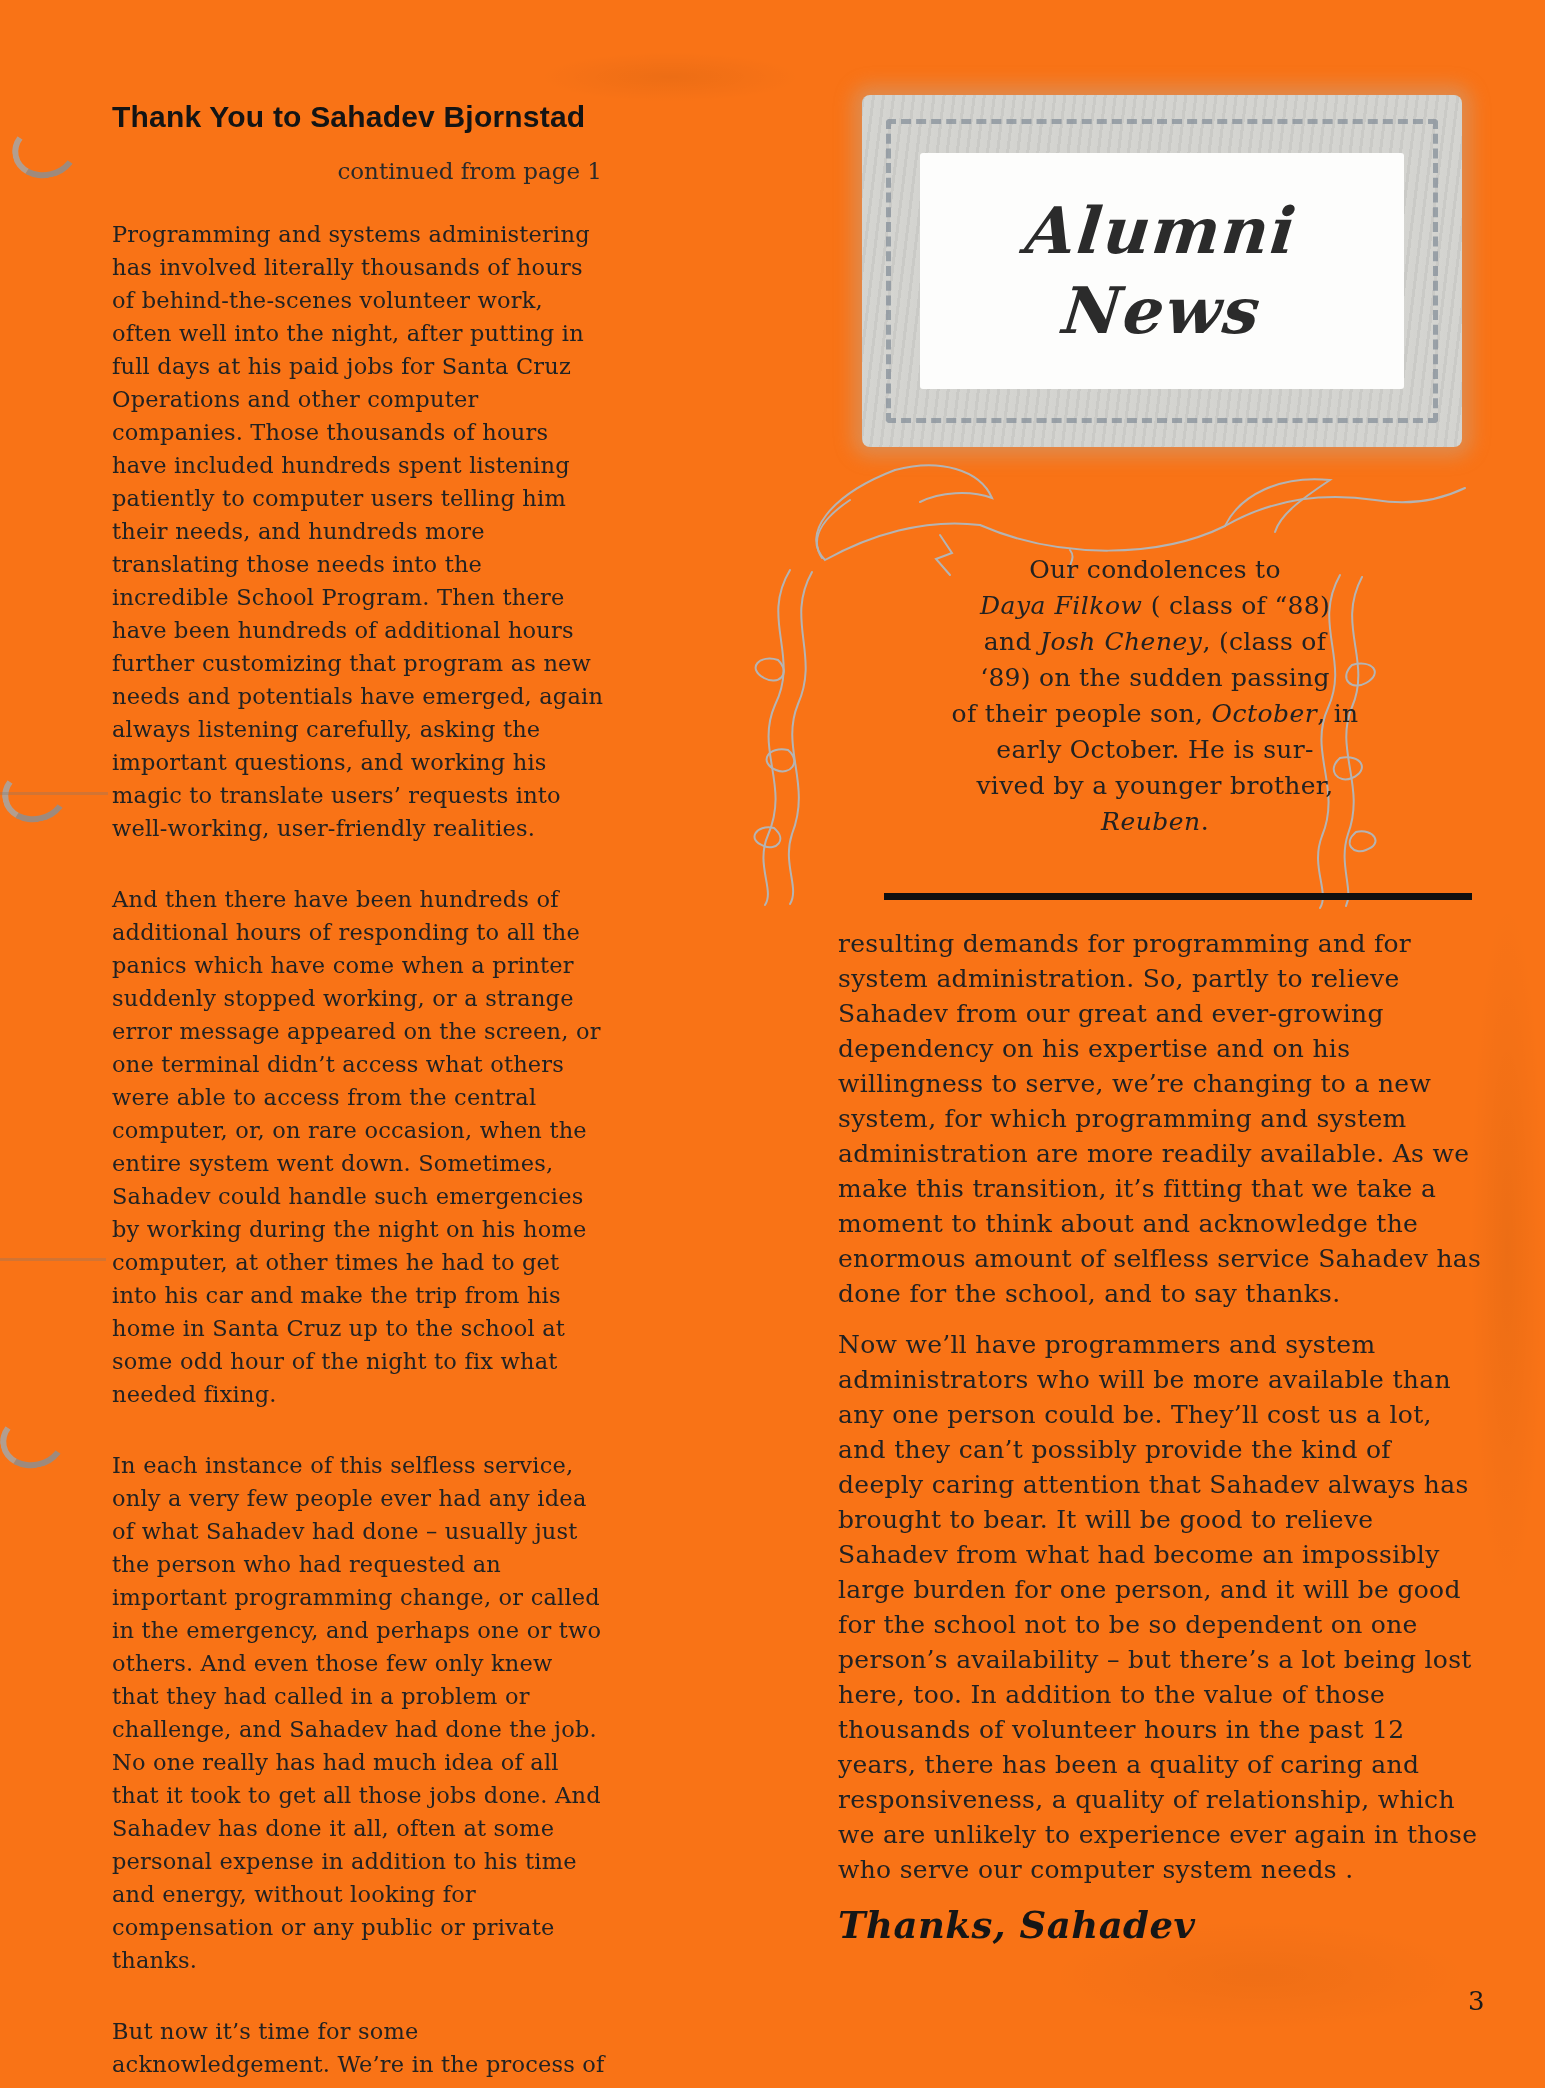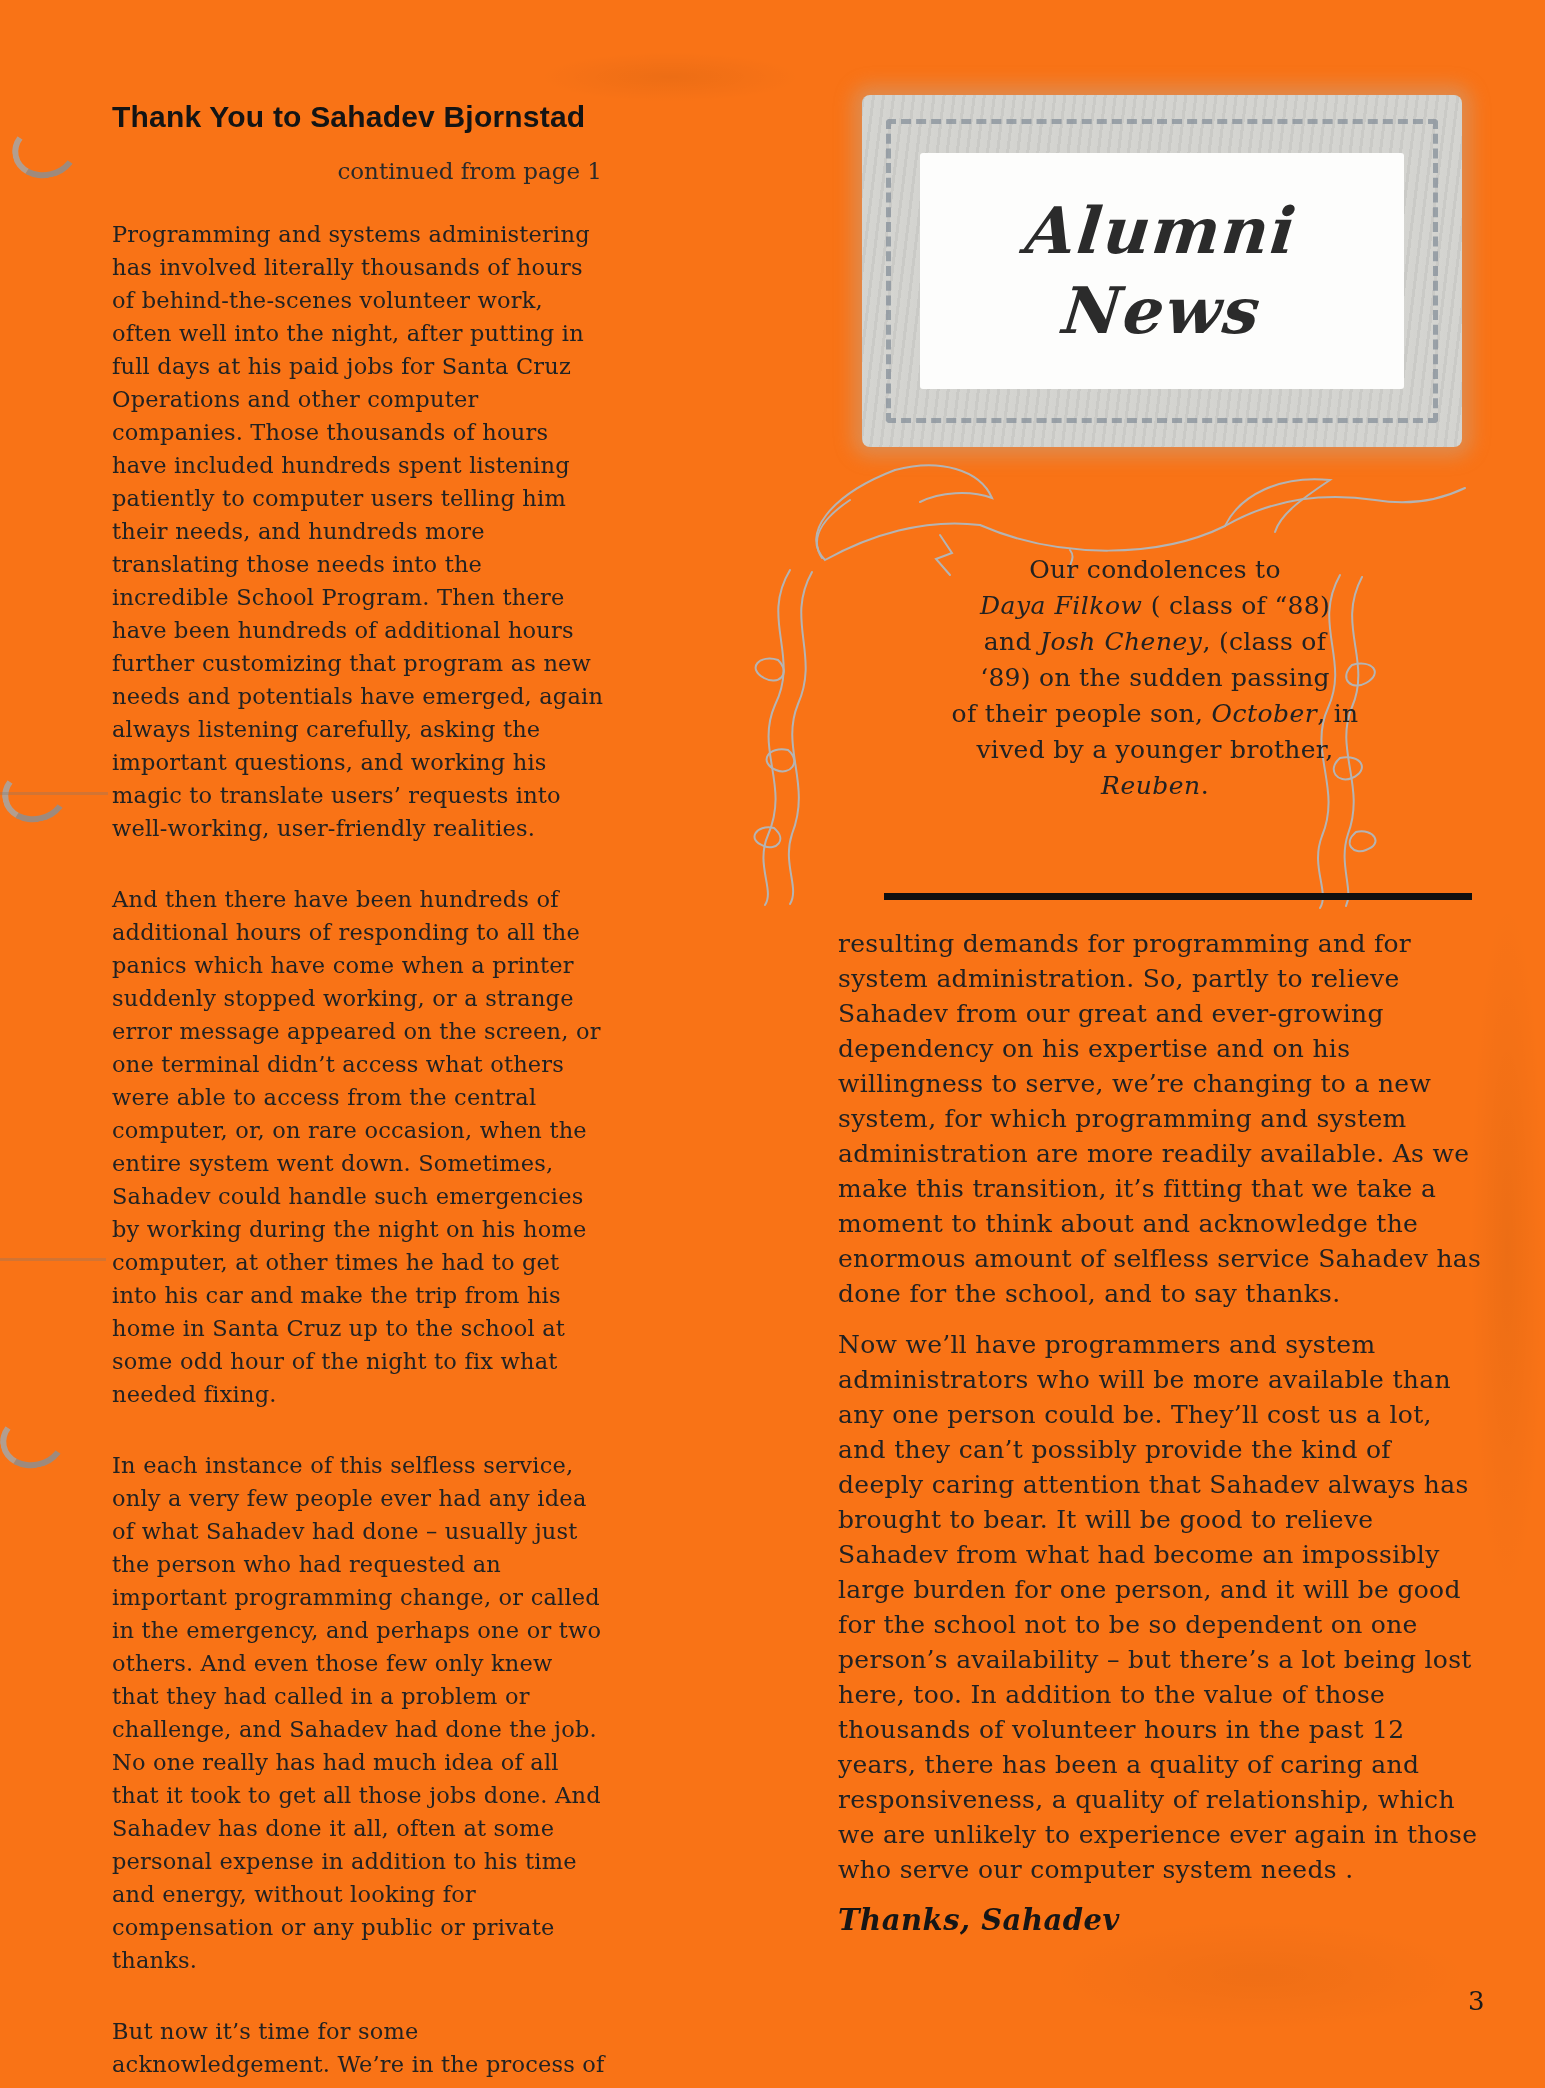--- a/index.html
+++ b/index.html
@@ -16,21 +16,21 @@
   }
   .continued{
     margin:0 0 34px 0; font-size:23px;
     text-align:right; padding-right:4px; color:#2a2a2a;
   }
   .body-text p{margin:0 0 38px 0; font-size:22.5px; line-height:33px; letter-spacing:0.2px; text-align:left;}
   
   .right-col{position:absolute; left:838px; top:926px; width:646px;}
   .right-col p{margin:0 0 16px 0; font-size:25px; line-height:35px; letter-spacing:0.3px;}
   .signature{
-    margin-top:5px; font-size:29px; font-weight:bold; font-style:italic;
+    margin-top:5px; font-size:37px; font-weight:bold; font-style:italic;
     letter-spacing:0.5px; color:#161616;
   }
   
   .alumni-frame{
     position:absolute; left:862px; top:95px; width:600px; height:352px;
     border-radius:8px;
     background:
       repeating-linear-gradient(97deg, rgba(120,120,118,0.18) 0 3px, rgba(190,190,186,0.25) 3px 6px, rgba(150,150,148,0.12) 6px 10px),
       #dcdcd8;
     box-shadow:0 0 18px 10px rgba(180,180,176,0.35);
@@ -133,20 +133,21 @@
       <path d="M716 392 c18 -4 28 12 10 18 c-12 5 -24 -6 -10 -18"></path>
     </g>
   </svg>
 
   <div class="condolence">
     <div><span>Our condolences to</span></div>
     <div><span class="script-name">Daya Filkow</span><span> ( class of “88)</span></div>
     <div><span>and </span><span class="script-name">Josh Cheney</span><span>, (class of</span></div>
     <div><span>‘89) on the sudden passing</span></div>
     <div><span>of their people son, </span><span class="script-name">October</span><span>, in</span></div>
+    <div><span>early October. He is sur-</span></div>
     <div><span>vived by a younger brother,</span></div>
     <div><span class="script-name">Reuben</span><span>.</span></div>
   </div>
 
   <div class="rule"></div>
 
   <div class="right-col">
     <p>resulting demands for programming and for system administration.  So, partly to relieve Sahadev from our great and ever-growing dependency on his expertise and on his willingness to serve, we’re changing to a new system, for which programming and system administration are more readily available.  As we make this transition, it’s fitting that we take a moment to think about and acknowledge the enormous amount of selfless service Sahadev has done for the school, and to say thanks.</p>
     <p>Now we’ll have programmers and system administrators who will be more available than any one person could be.  They’ll cost us a lot, and they can’t possibly provide the kind of deeply caring attention that Sahadev always has brought to bear.  It will be good to relieve Sahadev from what had become an impossibly large burden for one person, and it will be good for the school not to be so dependent on one person’s availability – but there’s a lot being lost here, too.  In addition to the value of those thousands of volunteer hours in the past 12 years, there has been a quality of caring and responsiveness, a quality of relationship, which we are unlikely to experience ever again in those who serve our computer system needs .</p>
     <div class="signature">Thanks, Sahadev</div>

